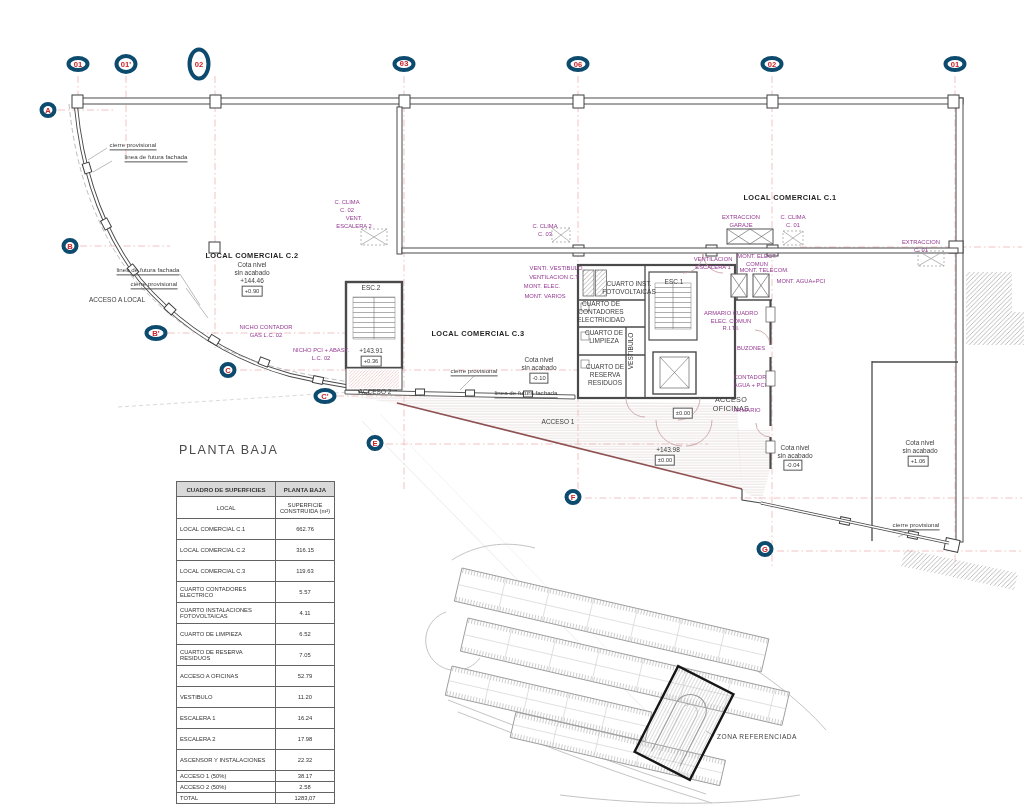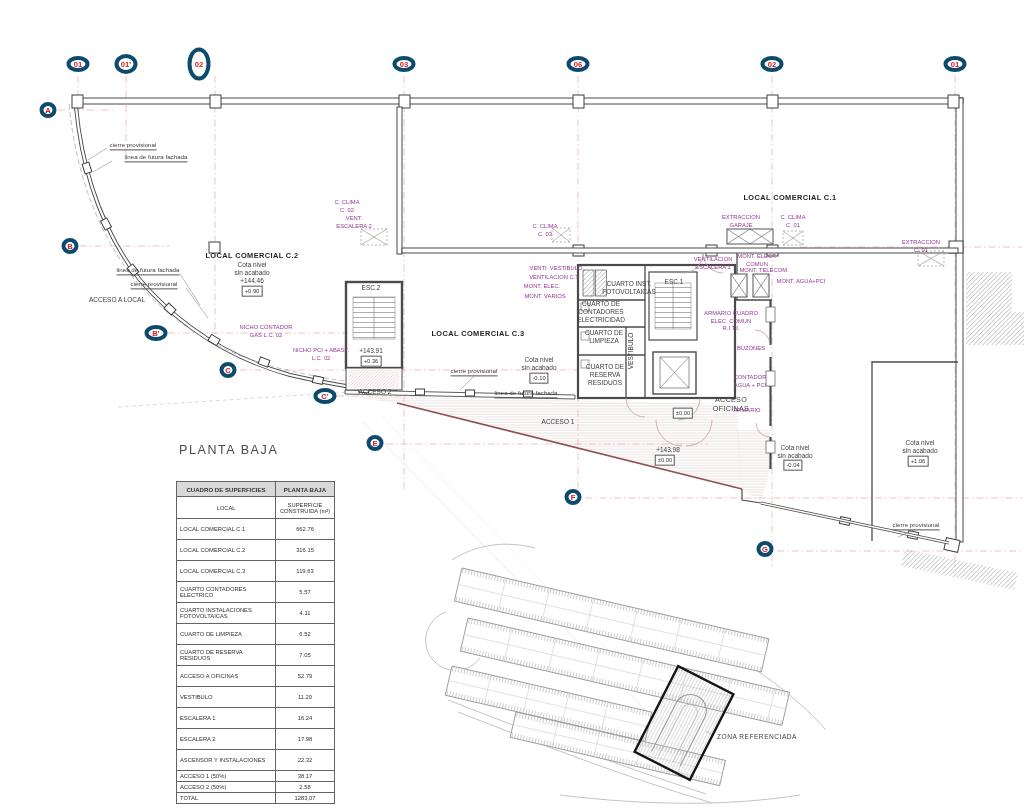--- a/index.html
+++ b/index.html
@@ -304,21 +304,21 @@
     </g>
   </svg>
 
   <div id="plan-title">PLANTA BAJA</div>
   <div id="zona-caption">ZONA REFERENCIADA</div>
 
   <div id="markers">
       <div class="marker" style="left: 78px; top: 64px; width: 23px; height: 16px;">01</div>
       <div class="marker" style="left: 126px; top: 64px; width: 23px; height: 20px;">01'</div>
       <div class="marker" style="left: 199px; top: 64px; width: 23px; height: 33px;">02</div>
-      <div class="marker" style="left: 404px; top: 64px; width: 23px; height: 16px;">03</div>
+      <div class="marker" style="left: 404px; top: 64px; width: 23px; height: 16px; font-family: Liberation Mono, monospace;">03</div>
       <div class="marker" style="left: 578px; top: 64px; width: 23px; height: 16px;">06</div>
       <div class="marker" style="left: 772px; top: 64px; width: 23px; height: 16px;">02</div>
       <div class="marker" style="left: 955px; top: 64px; width: 23px; height: 16px;">01</div>
       <div class="marker" style="left: 48px; top: 110px; width: 17px; height: 16px;">A</div>
       <div class="marker" style="left: 70px; top: 246px; width: 17px; height: 16px;">B</div>
       <div class="marker" style="left: 156px; top: 333px; width: 23px; height: 16px;">B'</div>
       <div class="marker" style="left: 228px; top: 370px; width: 17px; height: 16px;">C</div>
       <div class="marker" style="left: 325px; top: 396px; width: 23px; height: 16px;">C'</div>
       <div class="marker" style="left: 375px; top: 443px; width: 17px; height: 16px;">E</div>
       <div class="marker" style="left: 573px; top: 497px; width: 17px; height: 16px;">F</div>

